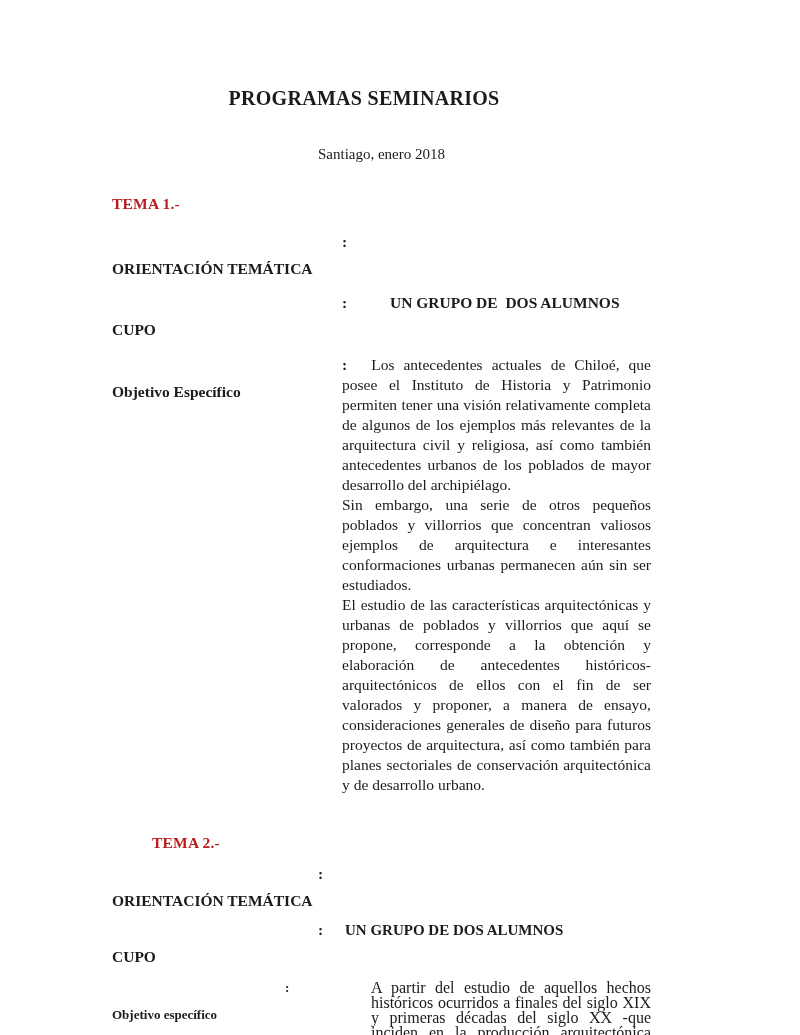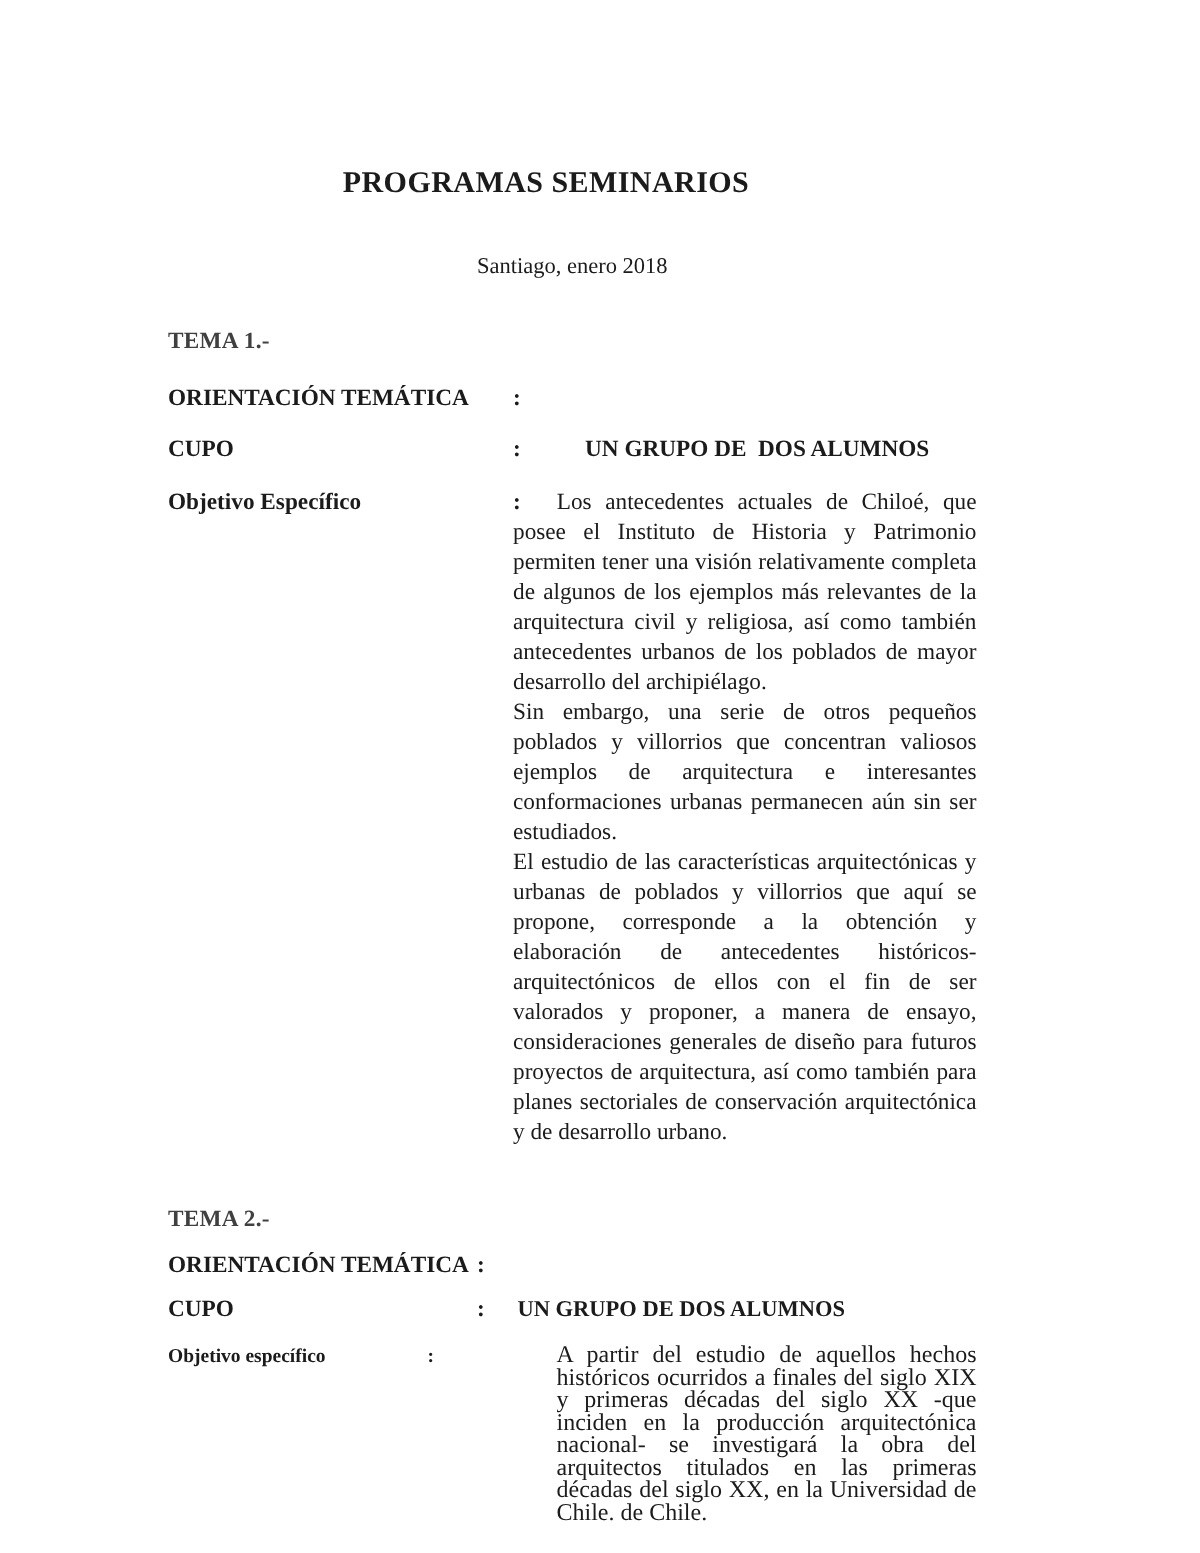--- a/index.html
+++ b/index.html
@@ -5,21 +5,21 @@
   * { margin:0; padding:0; box-sizing:border-box; }
   html,body { background:#ffffff; }
   body {
     width:800px; height:1035px;
     font-family:"Liberation Serif","DejaVu Serif",serif;
     color:#1b1b1b;
   }
   .page {
     position:relative;
     width:728px; height:1035px;
-    padding:112px 77px 0 112px;
+    padding:88px 77px 0 112px;
     overflow:hidden;
     background:#ffffff;
   }
   .title {
     font-size:20px; font-weight:bold; line-height:20px;
     text-align:center; padding-right:35px; letter-spacing:0.3px;
   }
   .prof-row {
     margin-top:28px;
     display:grid;
@@ -32,26 +32,26 @@
     font-size:14.5px; font-weight:bold; letter-spacing:0.2px;
     text-decoration:underline; text-underline-offset:2px;
   }
   .prof-name, .institute {
     font-family:"Liberation Sans","DejaVu Sans",sans-serif;
     font-size:14px; font-weight:bold; white-space:pre-wrap; letter-spacing:0.1px;
   }
   .date { margin-top:38px; text-align:center; font-size:15px; line-height:17px; }
   .tema {
     font-size:15.5px; font-weight:bold; line-height:19px;
-    color:#404040; letter-spacing:0.2px;
+    color:#b91c1c; letter-spacing:0.2px;
   }
   .tema.t1h { margin-top:31px; }
-  .tema.t2h { margin-top:38px; }
+  .tema.t2h { margin-top:38px;margin-left:40px; }
   .row { display:grid; align-items:start; }
-  .row .lbl { font-weight:bold; font-size:15.5px; line-height:19px; }
+  .row .lbl { font-weight:bold; font-size:15.5px; line-height:19px;margin-top:27px; }
   .row .colon { font-weight:bold; font-size:15.5px; line-height:19px; }
   .g-t1   { grid-template-columns:230px 48px 1fr; }
   .g-t1obj{ grid-template-columns:230px 1fr; }
   .g-t2   { grid-template-columns:206px 27px 1fr; }
   .g-t2obj{ grid-template-columns:173px 47px 1fr; }
   .mt-orient1 { margin-top:19px; }
   .mt-cupo1   { margin-top:15px; }
   .mt-obj1    { margin-top:16px; }
   .mt-orient2 { margin-top:13px; }
   .mt-cupo2   { margin-top:11px; }

